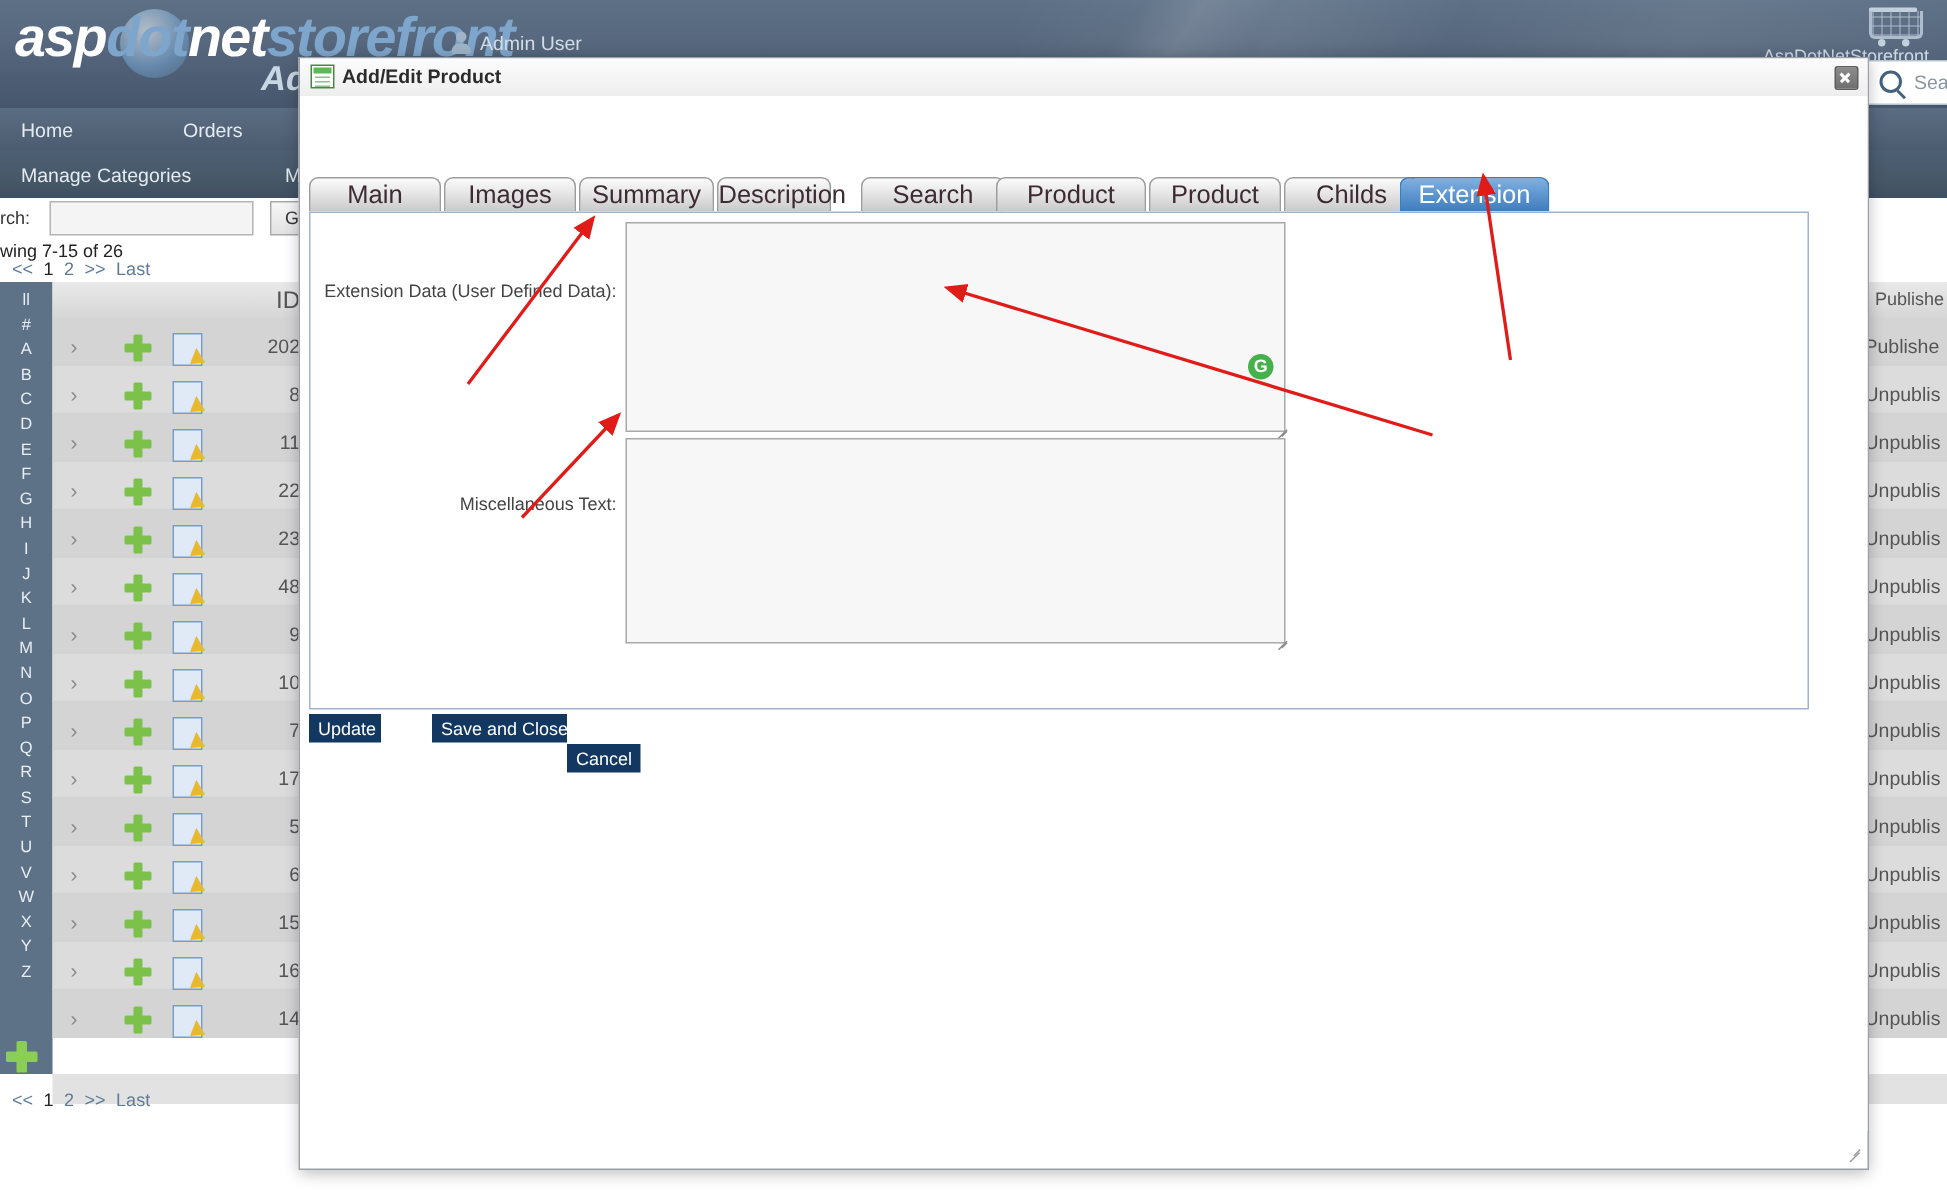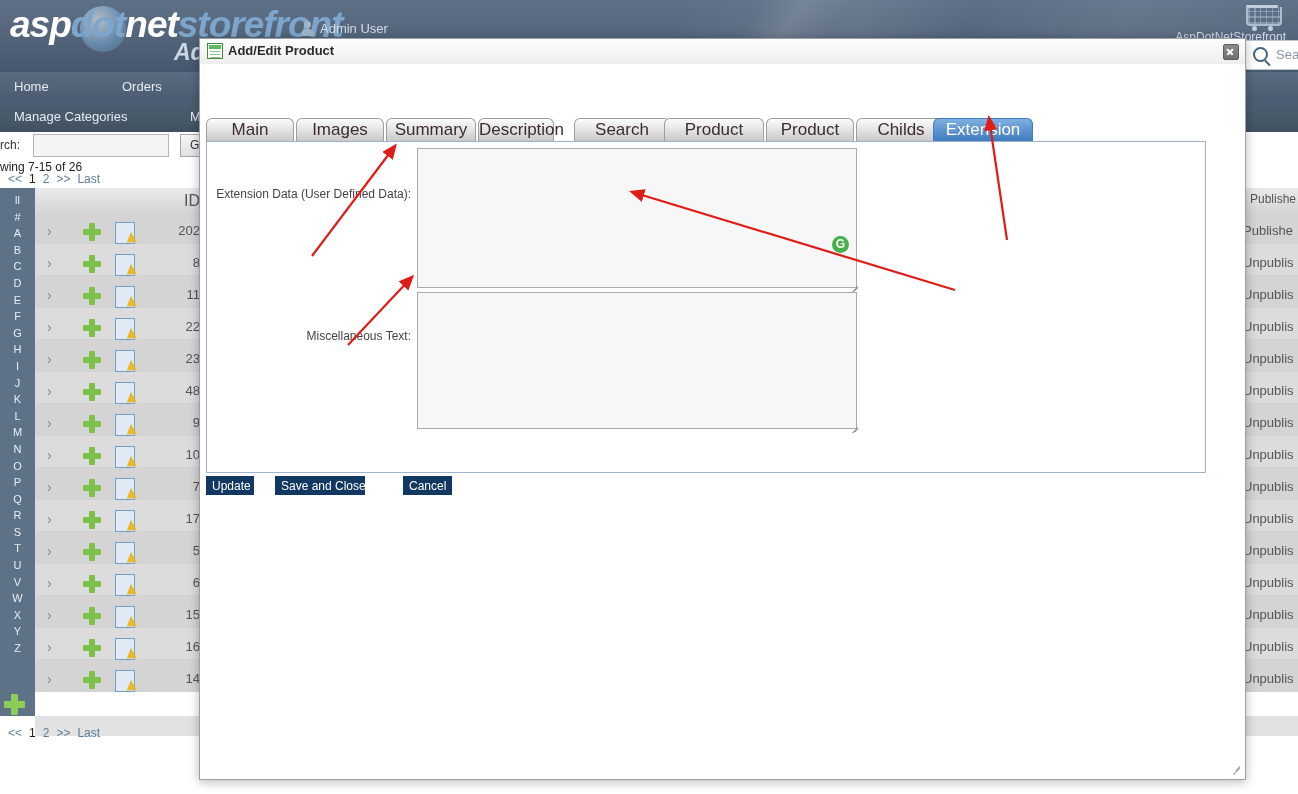--- a/index.html
+++ b/index.html
@@ -407,22 +407,22 @@
 
     <div class="flabel" style="left:6px; top:265px; width:205px;">Miscellaneous Text:</div>
     <textarea class="ta" style="left: 217px; top: 228px; width: 440px; height: 137px;" placeholder=""></textarea>
     <div class="ta-grip" style="left:649px; top:356px;">
       <i style="width:8px; top:7px; transform:rotate(-45deg)"></i>
       <u style="width:5px; top:8px; transform:rotate(-45deg)"></u>
     </div>
 
     <div class="btnrow" id="btnrow">
           <button class="btn" style="left: 0px; width: 48px;">Update</button>
-          <button class="btn" style="left: 69px; width: 90px;">Save and Close</button>
-          <button class="btn" style="left: 197px; width: 49px;">Cancel</button>
+          <button class="btn" style="left: 82px; width: 90px;">Save and Close</button>
+          <button class="btn" style="left: 172px; width: 49px; margin-top: 20px;">Cancel</button>
         </div>
 
   </div>
 
   <div class="m-grip">
     <i style="width:9px; top:8px; transform:rotate(-45deg)"></i>
     <u style="width:6px; top:5px; transform:rotate(-45deg)"></u>
   </div>
 </div>
 

